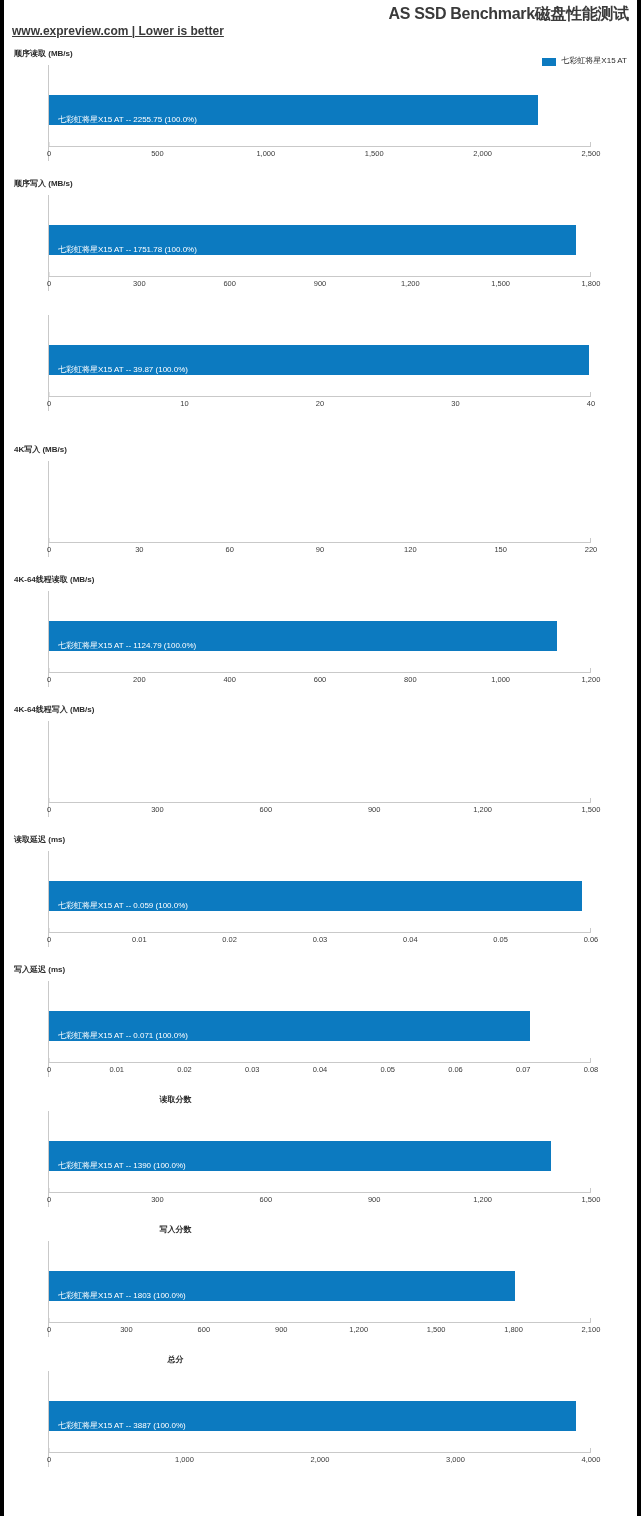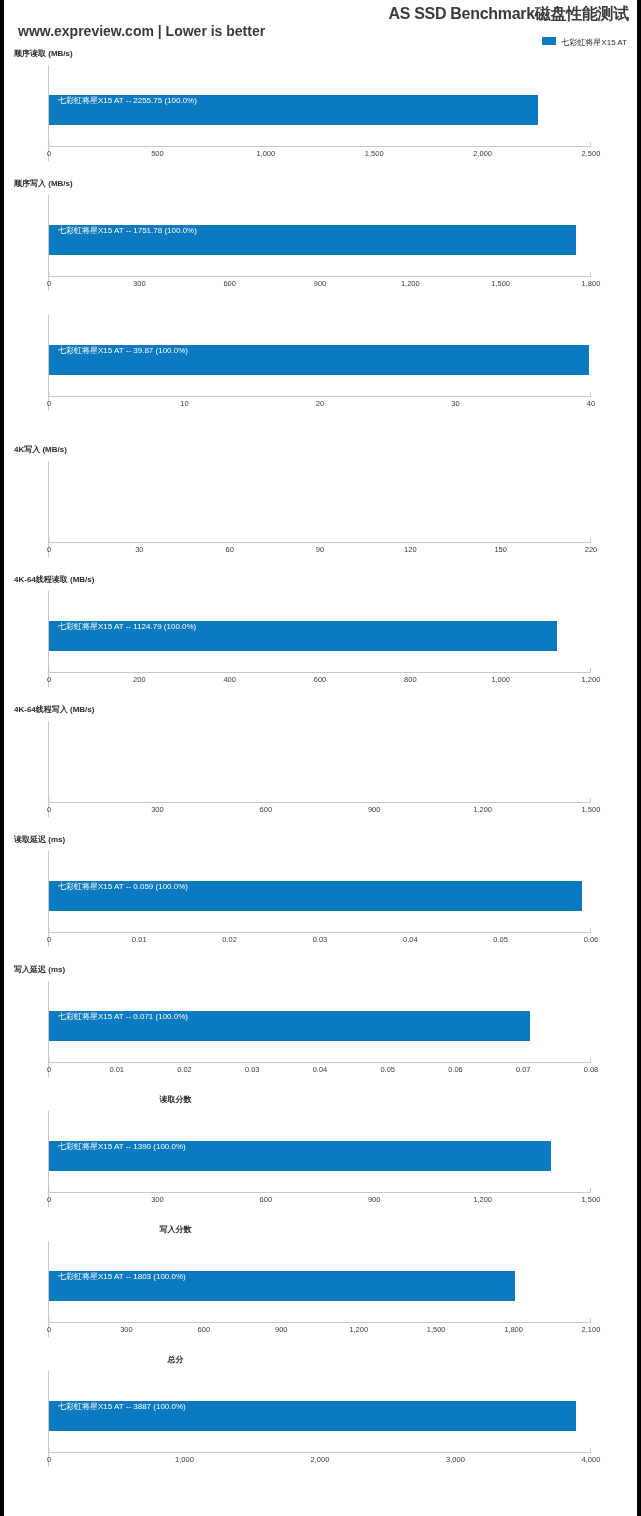--- a/index.html
+++ b/index.html
@@ -30,33 +30,34 @@
     font-size: 16px;
     font-weight: bold;
     color: #3a3a3a;
     letter-spacing: -0.3px;
     line-height: 19px;
     margin: 0;
     white-space: nowrap;
     text-align: right;
   }
   .chart-subtitle {
-    font-size: 14px;
+    font-size: 12px;
     font-weight: bold;
     color: #3a3a3a;
     line-height: 11px;
-    margin: 3px 0 0 6px;
-    white-space: nowrap;
+    margin: 3px 0 0 0;
+    white-space: nowrap;
+    text-decoration: underline;
   }
   .legend {
     position: absolute;
-    top: 37px;
+    top: 55px;
     right: 10px;
     display: flex;
-    align-items: flex-start;
+    align-items: flex-end;
     gap: 5px;
   }
   .legend-swatch {
     width: 14px;
     height: 8px;
     background: #0c7ac0;
     display: block;
   }
   .legend-label {
     font-size: 8px;
@@ -101,21 +102,21 @@
     right: 0;
     height: 30px;
   }
   .bar {
     position: absolute;
     left: 0;
     top: 0;
     height: 30px;
     background: #0c7ac0;
     display: flex;
-    align-items: flex-start;
+    align-items: flex-end;
     box-sizing: border-box;
   }
   .bar-label {
     font-size: 8px;
     color: #ffffff;
     white-space: nowrap;
     padding-left: 9px;
   }
   .axis {
     position: absolute;

